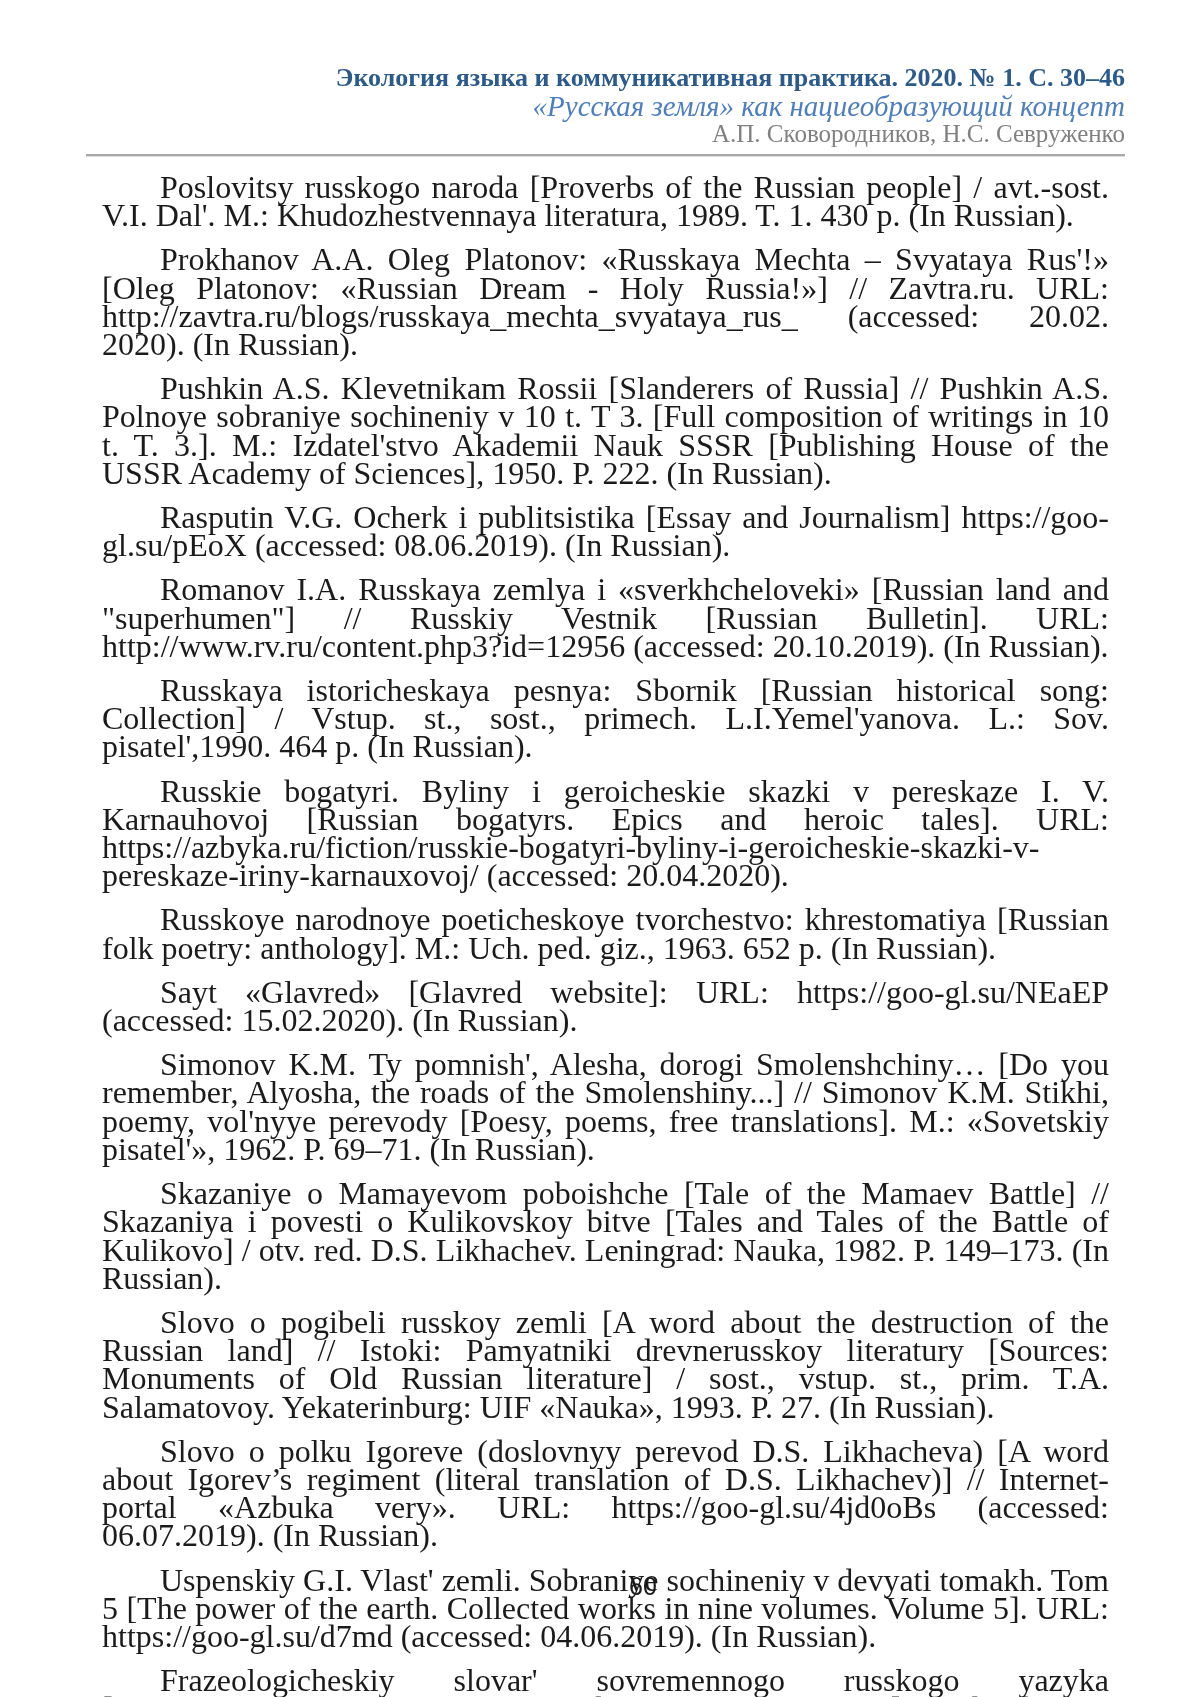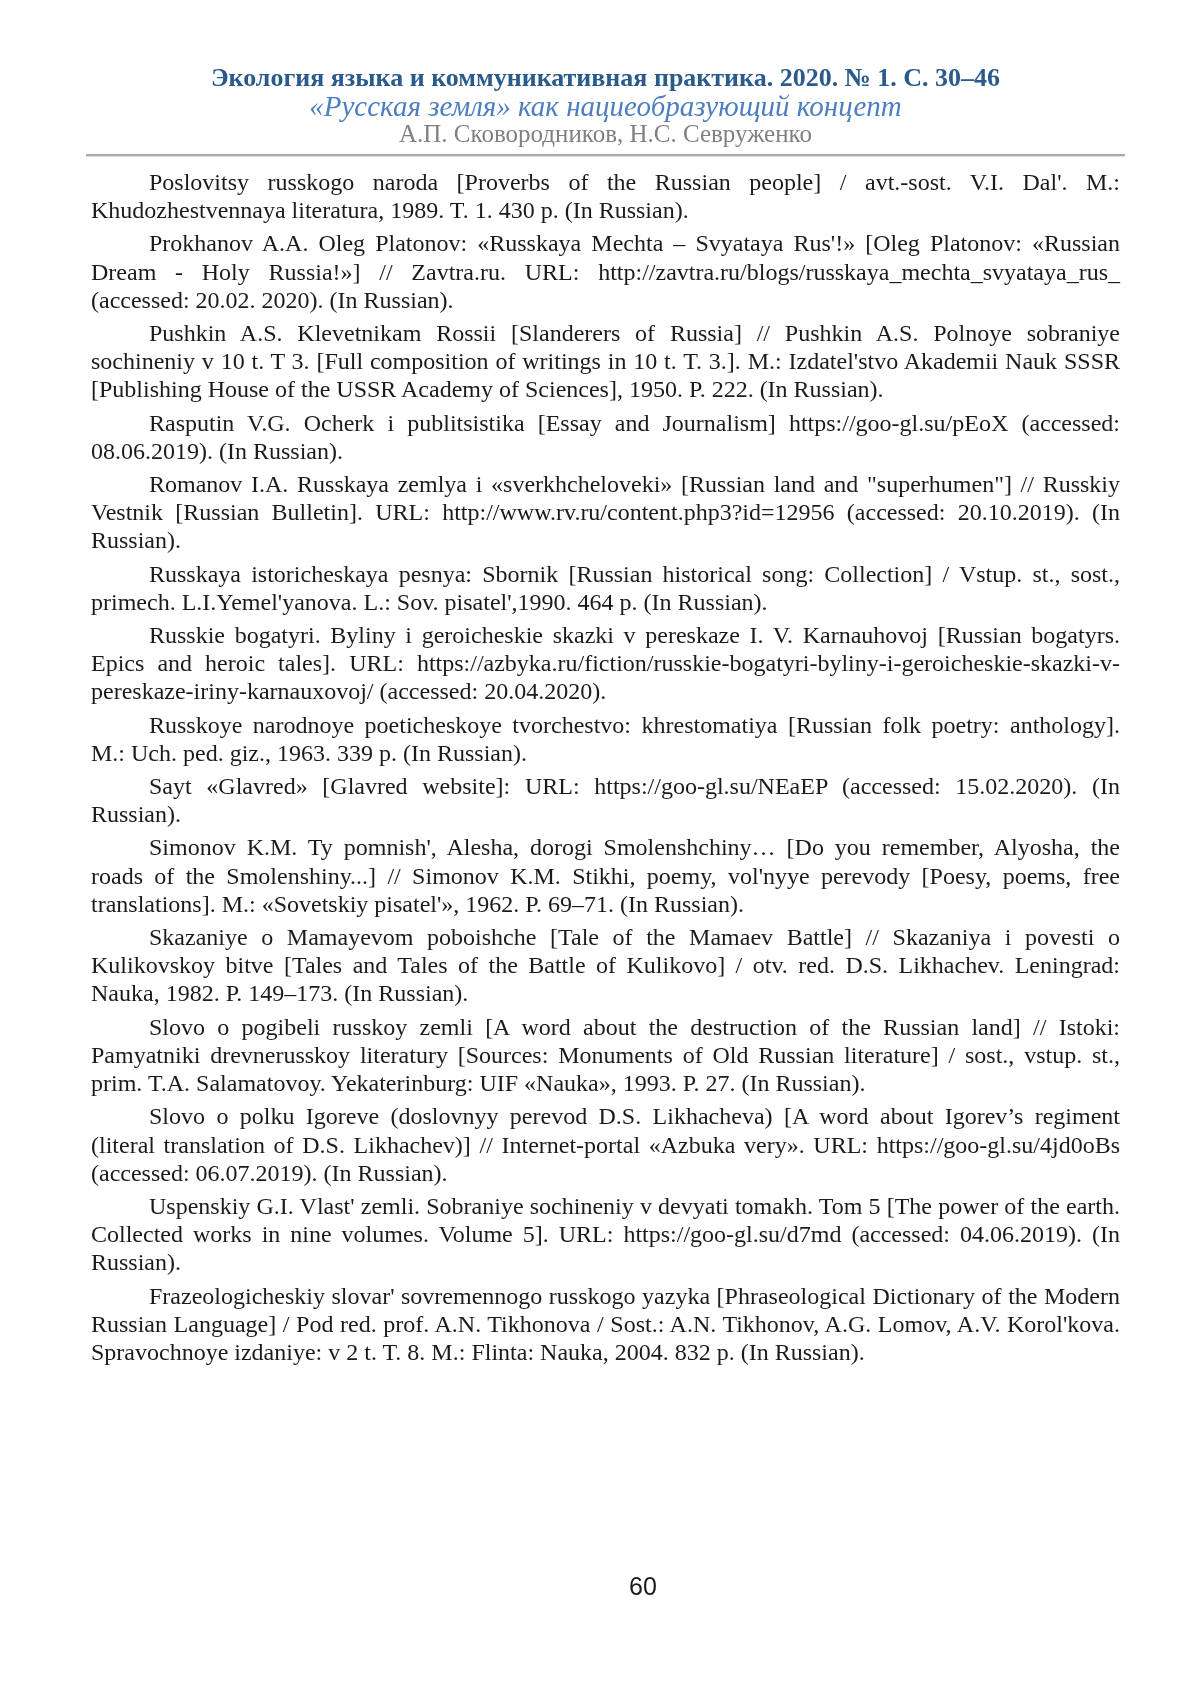--- a/index.html
+++ b/index.html
@@ -12,21 +12,21 @@
     width: 1200px;
     height: 1697px;
     background: #ffffff;
     font-family: "Liberation Serif", "DejaVu Serif", serif;
     color: #1b1b1b;
     box-sizing: border-box;
     padding: 64px 75px 0 86px;
     overflow: hidden;
   }
   .header {
-    text-align: center;
+    text-align: right;
     line-height: 28px;
   }
   .header .journal-line {
     font-weight: bold;
     font-size: 26px;
     color: #2b5a8c;
   }
   .header .title-line {
     font-style: italic;
     font-size: 29px;
@@ -39,22 +39,22 @@
   .header-divider {
     margin-top: 6px;
     height: 2px;
     background: #a8a8a8;
     border-bottom: 1px solid #dedede;
   }
   .references {
     margin-top: 11px;
   }
   .references p {
-    margin: 5px;
-    font-size: 24px;
+    margin: 16px;
+    font-size: 32px;
     line-height: 28.2px;
     text-align: justify;
     text-indent: 58px;
     overflow-wrap: break-word;
   }
   .page-number {
     position: absolute;
     left: 629px;
     top: 1572px;
     font-family: "Liberation Sans", "DejaVu Sans", sans-serif;
@@ -76,21 +76,21 @@
   <div class="header-divider"></div>
 
   <div class="references">
     <p>Poslovitsy russkogo naroda [Proverbs of the Russian people] / avt.-sost. V.I. Dal'. M.: Khudozhestvennaya literatura, 1989. T. 1. 430 p. (In Russian).</p>
     <p>Prokhanov A.A. Oleg Platonov: «Russkaya Mechta – Svyataya Rus'!» [Oleg Platonov: «Russian Dream - Holy Russia!»] // Zavtra.ru. URL: http://zavtra.ru/blogs/russkaya_mechta_svyataya_rus_ (accessed: 20.02. 2020). (In Russian).</p>
     <p>Pushkin A.S. Klevetnikam Rossii [Slanderers of Russia] // Pushkin A.S. Polnoye sobraniye sochineniy v 10 t. T 3. [Full composition of writings in 10 t. T. 3.]. M.: Izdatel'stvo Akademii Nauk SSSR [Publishing House of the USSR Academy of Sciences], 1950. P. 222. (In Russian).</p>
     <p>Rasputin V.G. Ocherk i publitsistika [Essay and Journalism] https://goo-gl.su/pEoX (accessed: 08.06.2019). (In Russian).</p>
     <p>Romanov I.A. Russkaya zemlya i «sverkhcheloveki» [Russian land and "superhumen"] // Russkiy Vestnik [Russian Bulletin]. URL: http://www.rv.ru/content.php3?id=12956 (accessed: 20.10.2019). (In Russian).</p>
     <p>Russkaya istoricheskaya pesnya: Sbornik [Russian historical song: Collection] / Vstup. st., sost., primech. L.I.Yemel'yanova. L.: Sov. pisatel',1990. 464 p. (In Russian).</p>
     <p>Russkie bogatyri. Byliny i geroicheskie skazki v pereskaze I. V. Karnauhovoj [Russian bogatyrs. Epics and heroic tales]. URL: https://azbyka.ru/fiction/russkie-bogatyri-byliny-i-geroicheskie-skazki-v-pereskaze-iriny-karnauxovoj/ (accessed: 20.04.2020).</p>
-    <p>Russkoye narodnoye poeticheskoye tvorchestvo: khrestomatiya [Russian folk poetry: anthology]. M.: Uch. ped. giz., 1963. 339 p. (In Russian).</p>
+    <p>Russkoye narodnoye poeticheskoye tvorchestvo: khrestomatiya [Russian folk poetry: anthology]. M.: Uch. ped. giz., 1963. 652 p. (In Russian).</p>
     <p>Sayt «Glavred» [Glavred website]: URL: https://goo-gl.su/NEaEP (accessed: 15.02.2020). (In Russian).</p>
     <p>Simonov K.M. Ty pomnish', Alesha, dorogi Smolenshchiny… [Do you remember, Alyosha, the roads of the Smolenshiny...] // Simonov K.M. Stikhi, poemy, vol'nyye perevody [Poesy, poems, free translations]. M.: «Sovetskiy pisatel'», 1962. P. 69–71. (In Russian).</p>
     <p>Skazaniye o Mamayevom poboishche [Tale of the Mamaev Battle] // Skazaniya i povesti o Kulikovskoy bitve [Tales and Tales of the Battle of Kulikovo] / otv. red. D.S. Likhachev. Leningrad: Nauka, 1982. P. 149–173. (In Russian).</p>
     <p>Slovo o pogibeli russkoy zemli [A word about the destruction of the Russian land] // Istoki: Pamyatniki drevnerusskoy literatury [Sources: Monuments of Old Russian literature] / sost., vstup. st., prim. T.A. Salamatovoy. Yekaterinburg: UIF «Nauka», 1993. P. 27. (In Russian).</p>
     <p>Slovo o polku Igoreve (doslovnyy perevod D.S. Likhacheva) [A word about Igorev’s regiment (literal translation of D.S. Likhachev)] // Internet-portal «Azbuka very». URL: https://goo-gl.su/4jd0oBs (accessed: 06.07.2019). (In Russian).</p>
     <p>Uspenskiy G.I. Vlast' zemli. Sobraniye sochineniy v devyati tomakh. Tom 5 [The power of the earth. Collected works in nine volumes. Volume 5]. URL: https://goo-gl.su/d7md (accessed: 04.06.2019). (In Russian).</p>
     <p>Frazeologicheskiy slovar' sovremennogo russkogo yazyka [Phraseological Dictionary of the Modern Russian Language] / Pod red. prof. A.N. Tikhonova / Sost.: A.N. Tikhonov, A.G. Lomov, A.V. Korol'kova. Spravochnoye izdaniye: v 2 t. T. 8. M.: Flinta: Nauka, 2004. 832 p. (In Russian).</p>
   </div>
 
   <div class="page-number">60</div>

